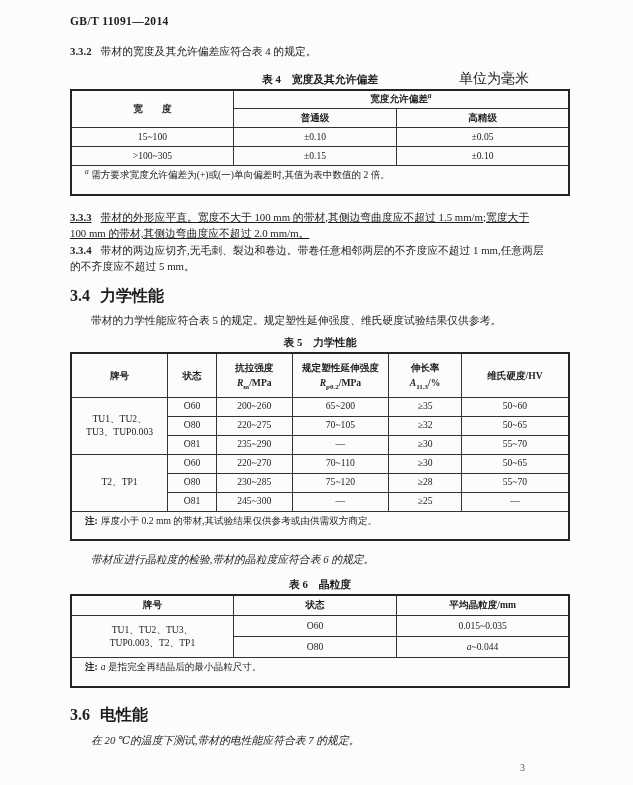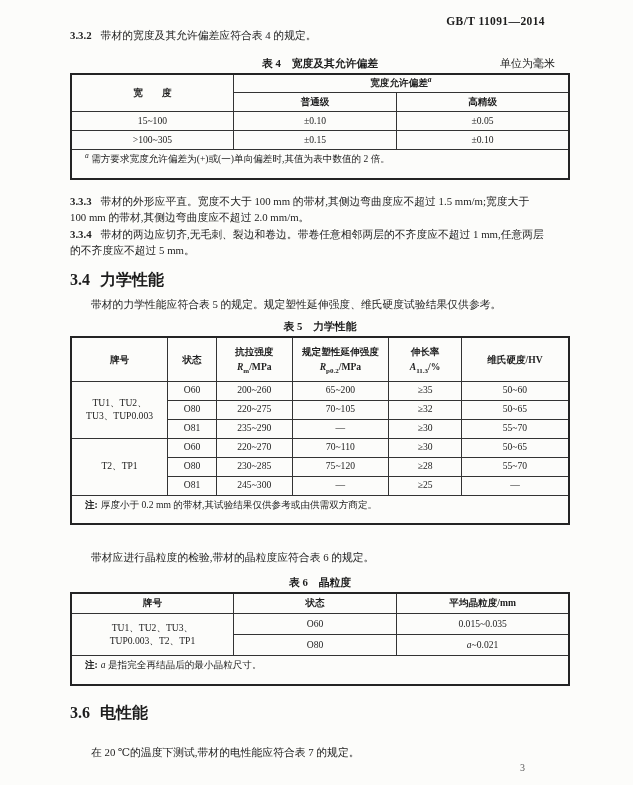--- a/index.html
+++ b/index.html
@@ -7,58 +7,58 @@
   .page {
     width: 633px; height: 785px;
     background: #fcfcfa;
     color: #1d1d1d;
     font-family: "Liberation Serif", "DejaVu Serif", serif;
     position: relative;
     padding: 15px 63px 0 70px;
     overflow: hidden;
   }
   .std-num {
-    text-align: right;
+    text-align: left;
     padding-right: 25px;
     font-weight: 700;
     font-size: 11.5px;
     letter-spacing: 0.4px;
   }
   .para {
     font-size: 10.8px;
     line-height: 16.5px;
     margin: 0;
     text-align: left;
   }
   .line { display: block; }
   .num { font-weight: 700; margin-right: 9px; }
   .h2 { font-weight: 700; font-size: 16px; margin: 0; line-height: 14px; }
   .h2 .num { margin-right: 10px; }
   .indent { text-indent: 21px; }
-  .mt16 { }
-  .mt13 { margin-top: 13px; }
+  .mt16 { margin-top: 16px; }
+  .mt13 { margin-top: 13px; text-decoration: underline; }
   .mt14 { margin-top: 14px; }
   .mt9  { margin-top: 9px; }
-  .mt10 { margin-top: 24px; }
+  .mt10 { margin-top: 10px; font-style: italic; }
   .mt20 { margin-top: 20px; }
   .caption-row {
     position: relative;
     text-align: center;
     font-weight: 700;
     font-size: 10.8px;
     line-height: 14px;
   }
   .cap4 { margin-top: 12px; }
   .cap5 { margin-top: 7px; }
   .cap6 { margin-top: 9px; }
   .caption-row .unit {
     position: absolute;
-    right: 15px; bottom: 0;
+    right: 41px; bottom: 0;
     font-weight: 400;
-    font-size: 11px;
+    font-size: 14px;
   }
   table.t {
     width: 100%;
     border-collapse: collapse;
     table-layout: fixed;
     font-size: 9.6px;
     margin-top: 3px;
     border: 2px solid #242424;
   }
   .t td {
@@ -259,21 +259,21 @@
       <tr>
         <td rowspan="2">
           <span class="l">TU1、TU2、TU3、</span>
           <span class="l">TUP0.003、T2、TP1</span>
         </td>
         <td>O60</td>
         <td>0.015~0.035</td>
       </tr>
       <tr>
         <td>O80</td>
-        <td><span class="sym">a</span><span>~0.021</span></td>
+        <td><span class="sym">a</span><span>~0.044</span></td>
       </tr>
       <tr>
         <td colspan="3" class="note"><span class="b">注:</span><span class="sym">a</span> <span>是指完全再结晶后的最小晶粒尺寸。</span></td>
       </tr>
     </tbody>
   </table>
 
   <p class="h2 mt20">
     <span class="num">3.6</span><span>电性能</span>
   </p>

